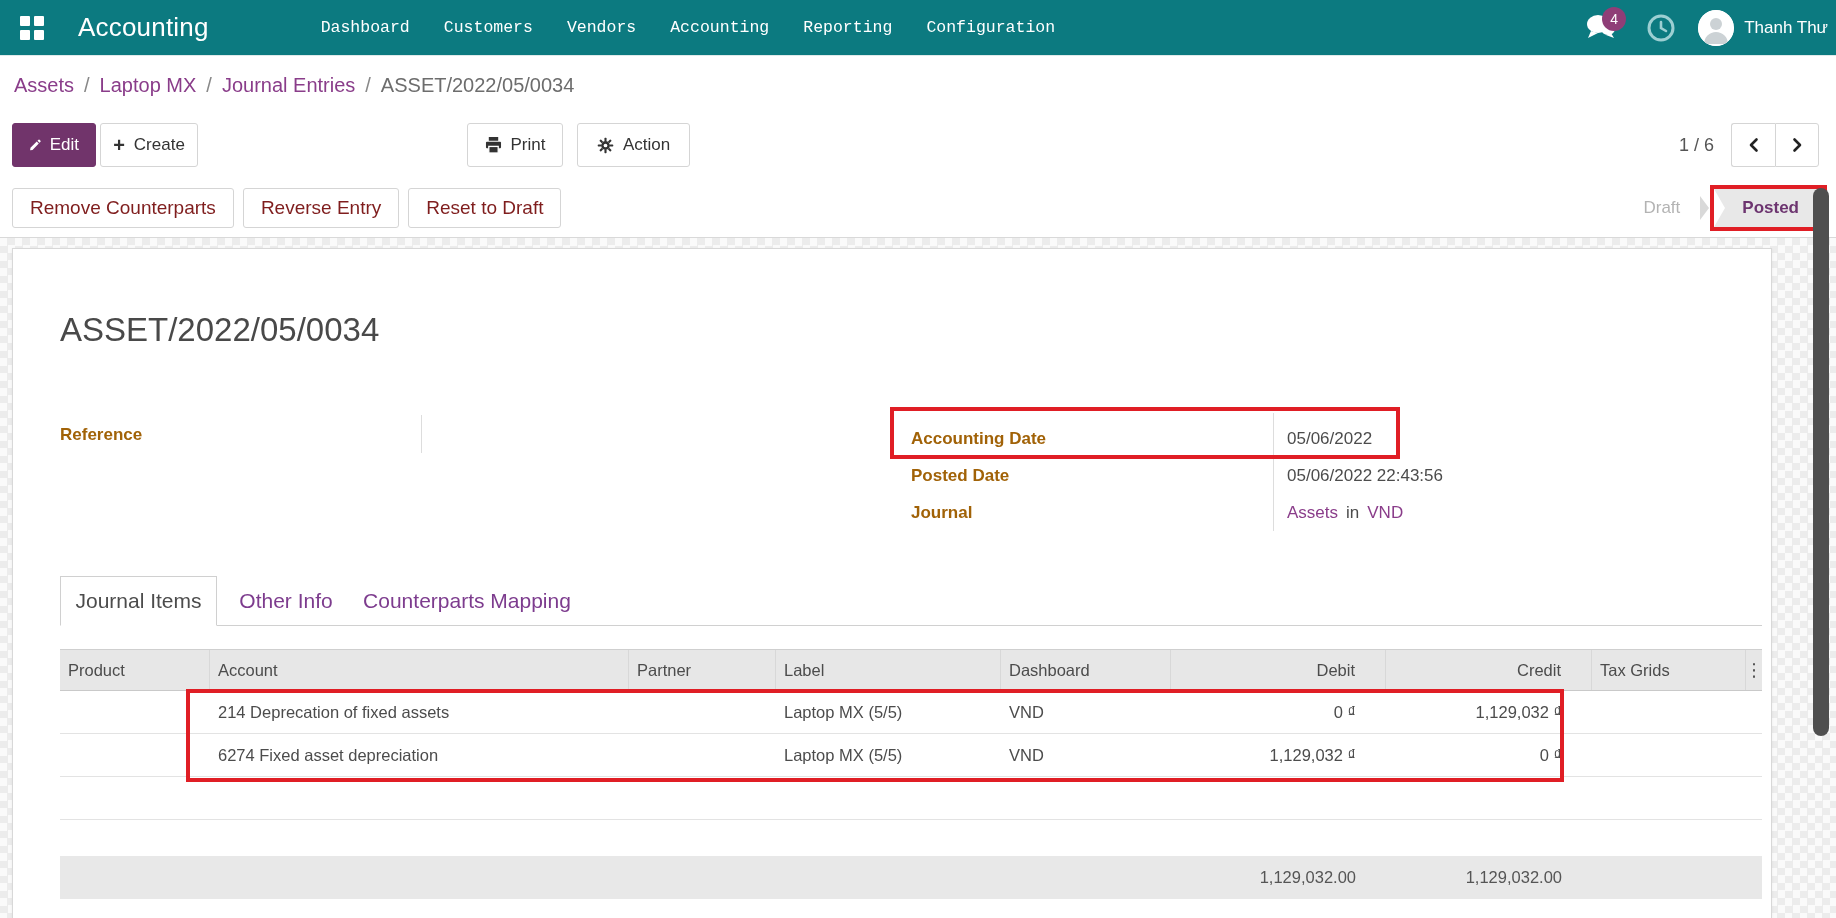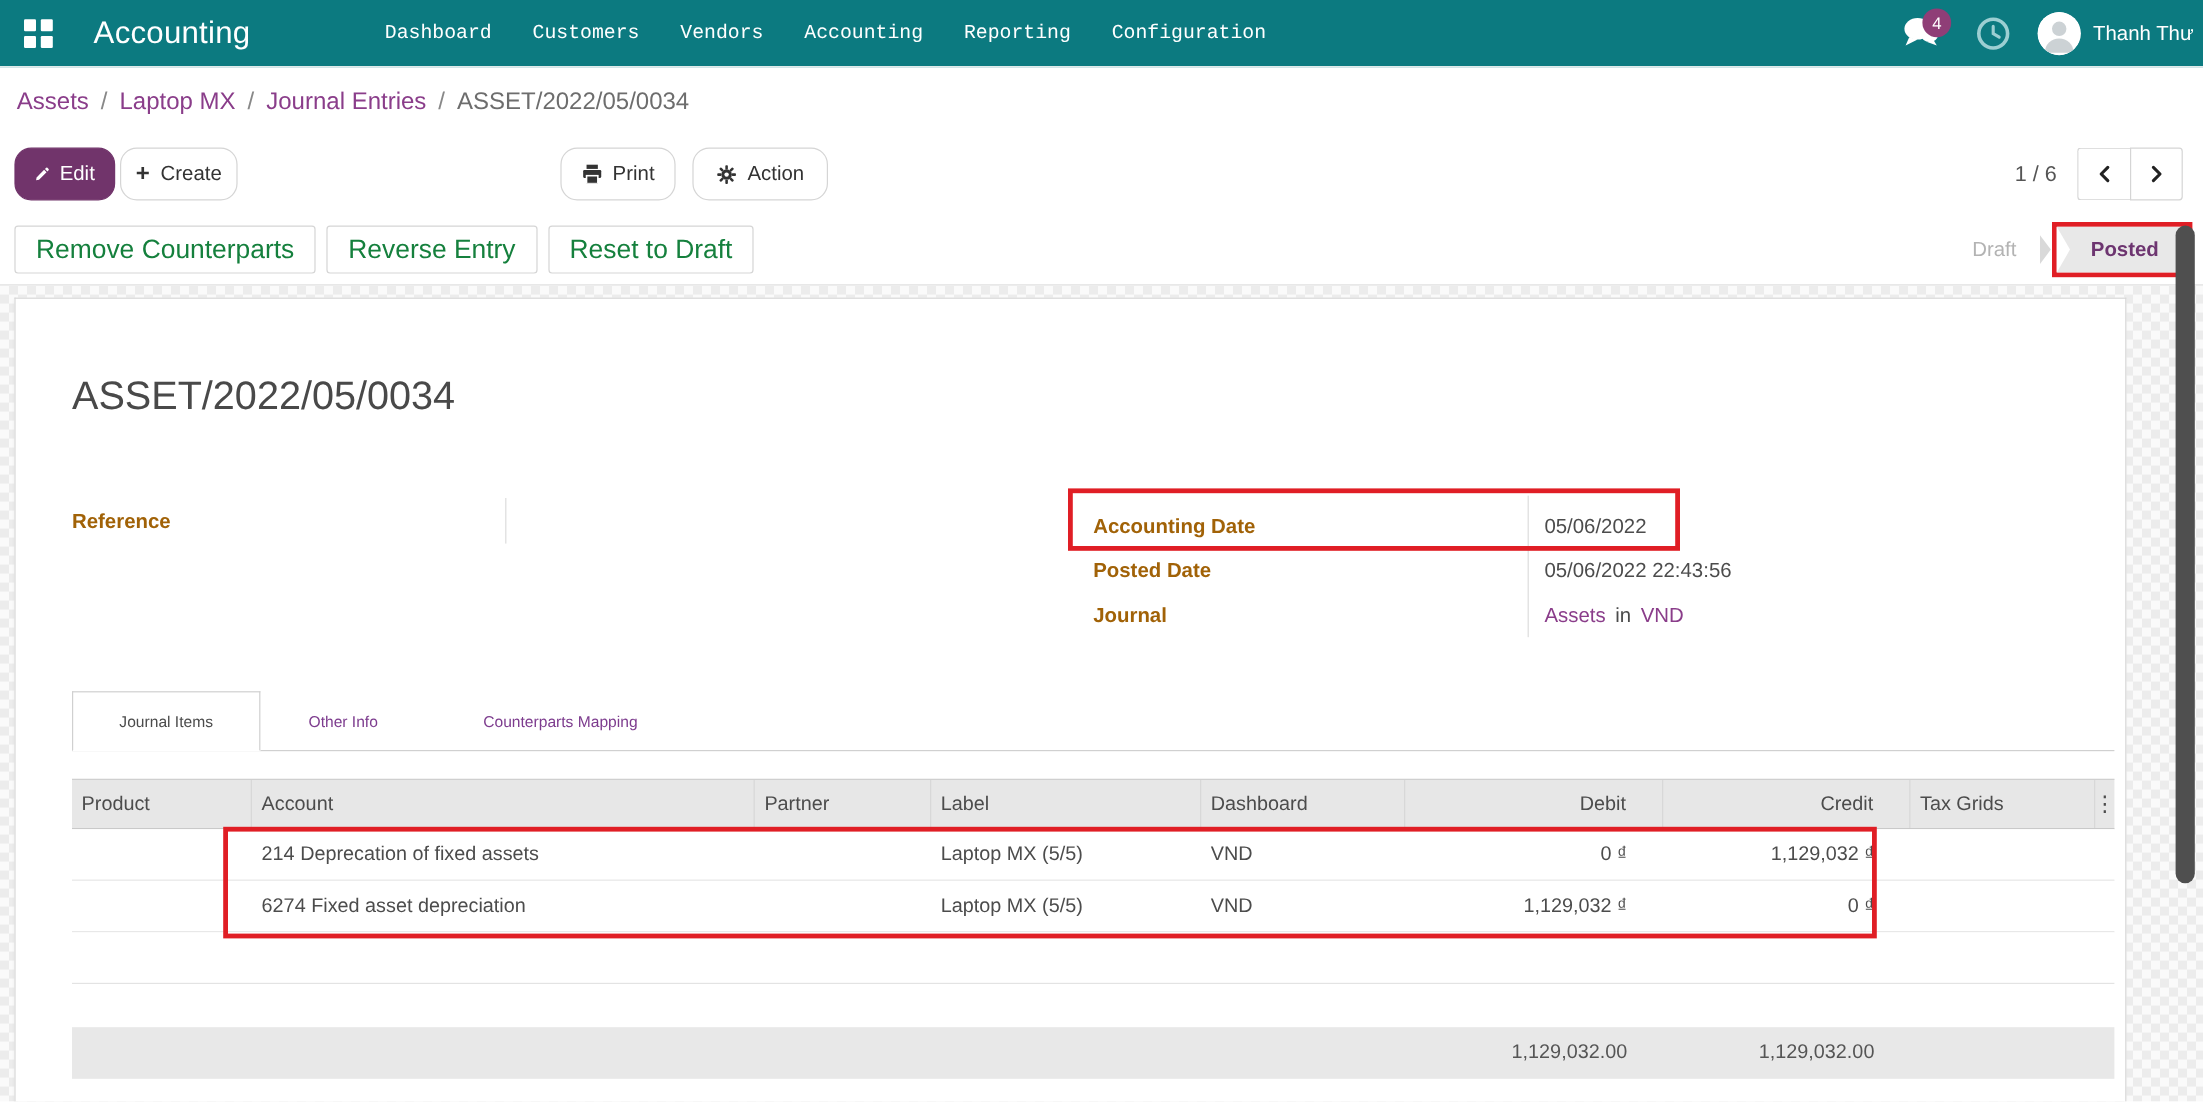--- a/index.html
+++ b/index.html
@@ -37,39 +37,39 @@
   
   .breadcrumb-row { position:absolute; left:0; top:57px; width:1836px; height:56px; background:#fff;
     display:flex; align-items:center; padding-left:14px; font-size:20px; }
   .bc-link { color:#8a3d8a; cursor:pointer; }
   .bc-sep { color:#888; margin:0 10px; }
   .bc-current { color:#6d6d6d; }
   
   .toolbar-row { position:absolute; left:0; top:113px; width:1836px; height:65px; background:#fff; }
   .btn {
     height:44px; display:inline-flex; align-items:center; justify-content:center;
-    background:#fff; border:1px solid #d5d5d5; border-radius:14px; font-size:17px; color:#333;
+    background:#fff; border:1px solid #d5d5d5; border-radius:3px; font-size:17px; color:#333;
     padding:0 16px; cursor:pointer; gap:9px; font-family:inherit;
   }
   .btn-primary { background:#71346b; border-color:#71346b; color:#fff; }
   .btn-edit { position:absolute; left:12px; top:10px; width:84px; }
   .btn-create { position:absolute; left:100px; top:10px; width:98px; }
   .btn-print { position:absolute; left:467px; top:10px; width:96px; }
   .btn-action { position:absolute; left:577px; top:10px; width:113px; }
   .plus-glyph { font-size:20px; font-weight:700; line-height:1; }
   .pager { position:absolute; right:122px; top:10px; height:44px; display:flex; align-items:center; font-size:18px; color:#555; cursor:pointer;}
   .pager-btns { position:absolute; right:17px; top:10px; display:flex; }
   .pager-btn { width:44px; height:44px; background:#fff; border:1px solid #d5d5d5; display:flex; align-items:center; justify-content:center; cursor:pointer; }
   .pager-btn.prev { border-right:none; border-radius:3px 0 0 3px; }
   .pager-btn.next { border-radius:0 3px 3px 0; }
   
   .statusbar-row { position:absolute; left:0; top:178px; width:1836px; height:60px; background:#fff;
     border-bottom:1px solid #d9d9d9; display:flex; align-items:center; }
   .sb-btn { height:40px; margin-left:9px; background:#fff; border:1px solid #d5d5d5; border-radius:3px;
-    font-size:22px; color:#15803d; padding:0 17px; cursor:pointer; font-family:inherit;}
+    font-size:19px; color:#7f1d1d; padding:0 17px; cursor:pointer; font-family:inherit;}
   .sb-btn:first-child { margin-left:12px; }
   .status-steps { position:absolute; right:9px; top:9px; height:42px; display:flex; align-items:center; }
   .step-draft { color:#b3b3b3; font-size:17px; padding:0 20px; cursor:pointer; }
   .step-arrow { width:0; height:0; border-top:12px solid transparent; border-bottom:12px solid transparent;
     border-left:9px solid #d9d9d9; margin-right:-7px; }
   .step-arrow::after{ content:""; display:block; }
   .posted-wrap { border:4px solid #e01e25; margin-left:8px; }
   .posted-seg { position:relative; height:38px; background:#e8e8e8; display:flex; align-items:center;
     padding:0 24px 0 28px; }
   .posted-seg::before { content:""; position:absolute; left:0; top:0;
@@ -91,21 +91,21 @@
   .vsep-right { position:absolute; left:1260px; top:164px; height:118px; border-left:1px solid #ddd; }
   .journal-val a { color:#8a3d8a; text-decoration:none; cursor:pointer; }
   .journal-in { color:#4c4c4c; margin:0 8px; }
   .red-box { position:absolute; border:4px solid #e01e25; pointer-events:none; z-index:5; }
   .red-box-date { left:877px; top:158px; width:510px; height:52px; }
   .red-box-rows { left:173px; top:440px; width:1378px; height:93px; }
   
   .tabs { position:absolute; left:47px; top:327px; width:1702px; height:50px; }
   .tabs::after { content:""; position:absolute; left:0; right:0; bottom:0; border-bottom:1px solid #d0d0d0; }
   .tab { position:absolute; top:0; height:50px; display:flex; align-items:center; justify-content:center;
-    font-size:13px; cursor:pointer; z-index:2; }
+    font-size:21px; cursor:pointer; z-index:2; }
   .tab-active { left:0; width:157px; background:#fff; border:1px solid #d0d0d0; border-bottom:1px solid #fff; color:#4c4c4c; }
   .tab-other { left:176px; width:100px; color:#7d3c8e; }
   .tab-cpm { left:302px; width:210px; color:#7d3c8e; }
   
   .jtable { position:absolute; left:47px; top:400px; width:1702px; }
   .tgrid { display:grid; grid-template-columns:150px 419px 147px 225px 170px 215px 206px 154px 16px; }
   .thead { background:#e7e7e7; border-top:1px solid #cfcfcf; border-bottom:1px solid #c9c9c9; height:42px; }
   .th { display:flex; align-items:center; padding:0 8px; font-size:16.5px; color:#4c4c4c; font-weight:400;
     border-right:1px solid #d8d8d8; cursor:pointer; }
   .th:last-child { border-right:none; justify-content:center; padding:0; }

